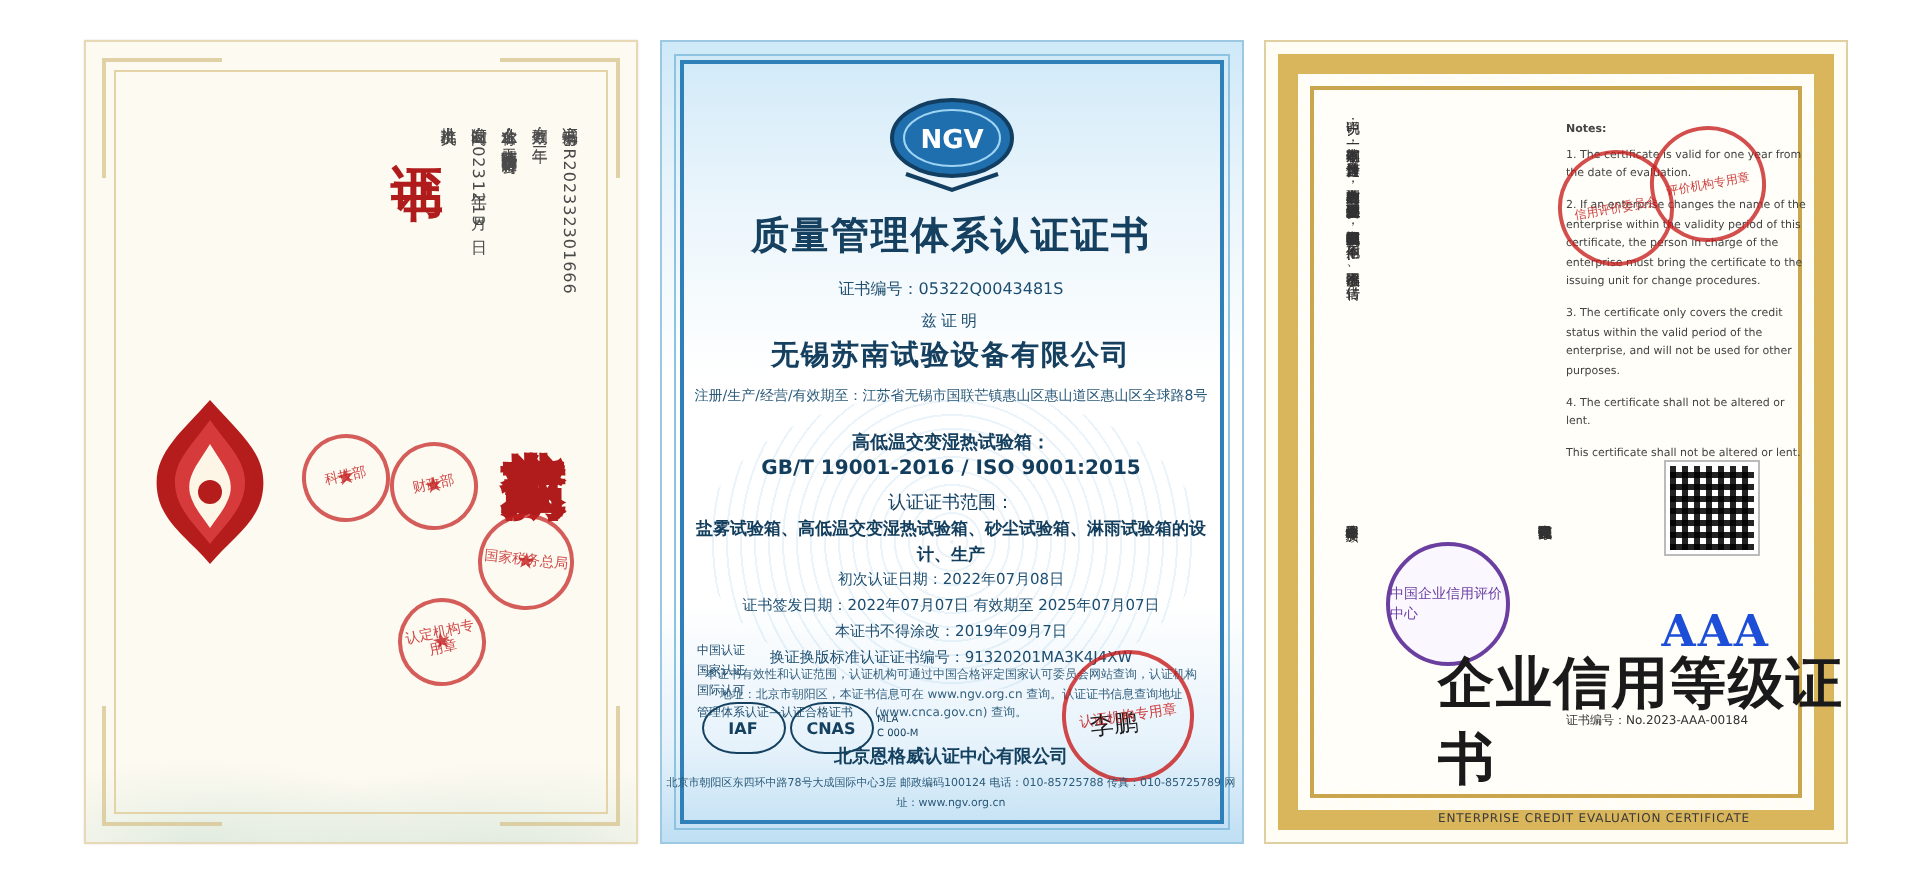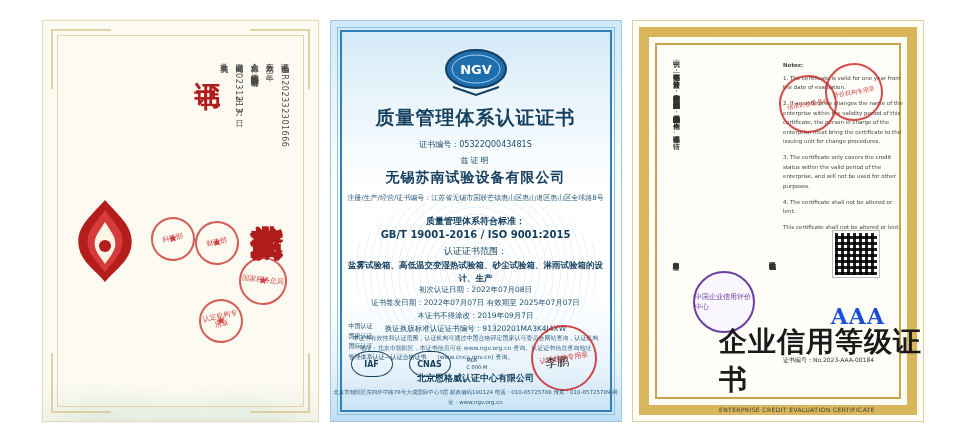--- a/index.html
+++ b/index.html
@@ -231,21 +231,21 @@
     font-family: "DejaVu Sans", sans-serif;
     font-size: 6px;
     color: #33617f;
     line-height: 1.6;
     padding: 0 22px;
   }
   .c2-marks {
     position: absolute;
     left: 20px; top: 330px;
     display: flex;
-    gap: 16px;
+    gap: 2px;
     align-items: center;
     justify-content: center;
   }
   .c2-mark {
     width: 40px; height: 24px;
     border: 1.5px solid #14415f;
     border-radius: 50% / 60%;
     display: flex; align-items: center; justify-content: center;
     font-family: "DejaVu Sans", sans-serif;
     font-size: 8px;
@@ -525,23 +525,23 @@
         <path d="M10 40 L33 48 L56 40" fill="none" stroke="#123e61" stroke-width="2"></path>
       </svg>
     </div>
 
     <div class="c2-title">质量管理体系认证证书</div>
     <div class="c2-certno">
       <span>证书编号：</span><span>05322Q0043481S</span>
     </div>
     <div class="c2-awarded">兹证明</div>
     <div class="c2-company">无锡苏南试验设备有限公司</div>
-    <div class="c2-addr">注册/生产/经营/证书编号：江苏省无锡市国联芒镇惠山区惠山道区惠山区全球路8号</div>
-
-    <div class="c2-sec-label c2-std-label">质量管理体系符合标准：</div>
+    <div class="c2-addr">注册/生产/经营/有效期至：江苏省无锡市国联芒镇惠山区惠山道区惠山区全球路8号</div>
+
+    <div class="c2-sec-label c2-std-label">高低温交变湿热试验箱：</div>
     <div class="c2-sec-label c2-std-val">GB/T 19001-2016 / ISO 9001:2015</div>
     <div class="c2-sec-label c2-scope-label">认证证书范围：</div>
     <div class="c2-sec-label c2-scope-val">盐雾试验箱、高低温交变湿热试验箱、砂尘试验箱、淋雨试验箱的设计、生产</div>
 
     <div class="c2-dates">
       <div><span>初次认证日期：</span><span>2022年07月08日</span></div>
       <div><span>证书签发日期：</span><span>2022年07月07日 有效期至 2025年07月07日</span></div>
       <div><span>本证书不得涂改：</span><span>2019年09月7日</span></div>
       <div><span>换证换版标准认证证书编号：</span><span>91320201MA3K4J4XW</span></div>
     </div>

